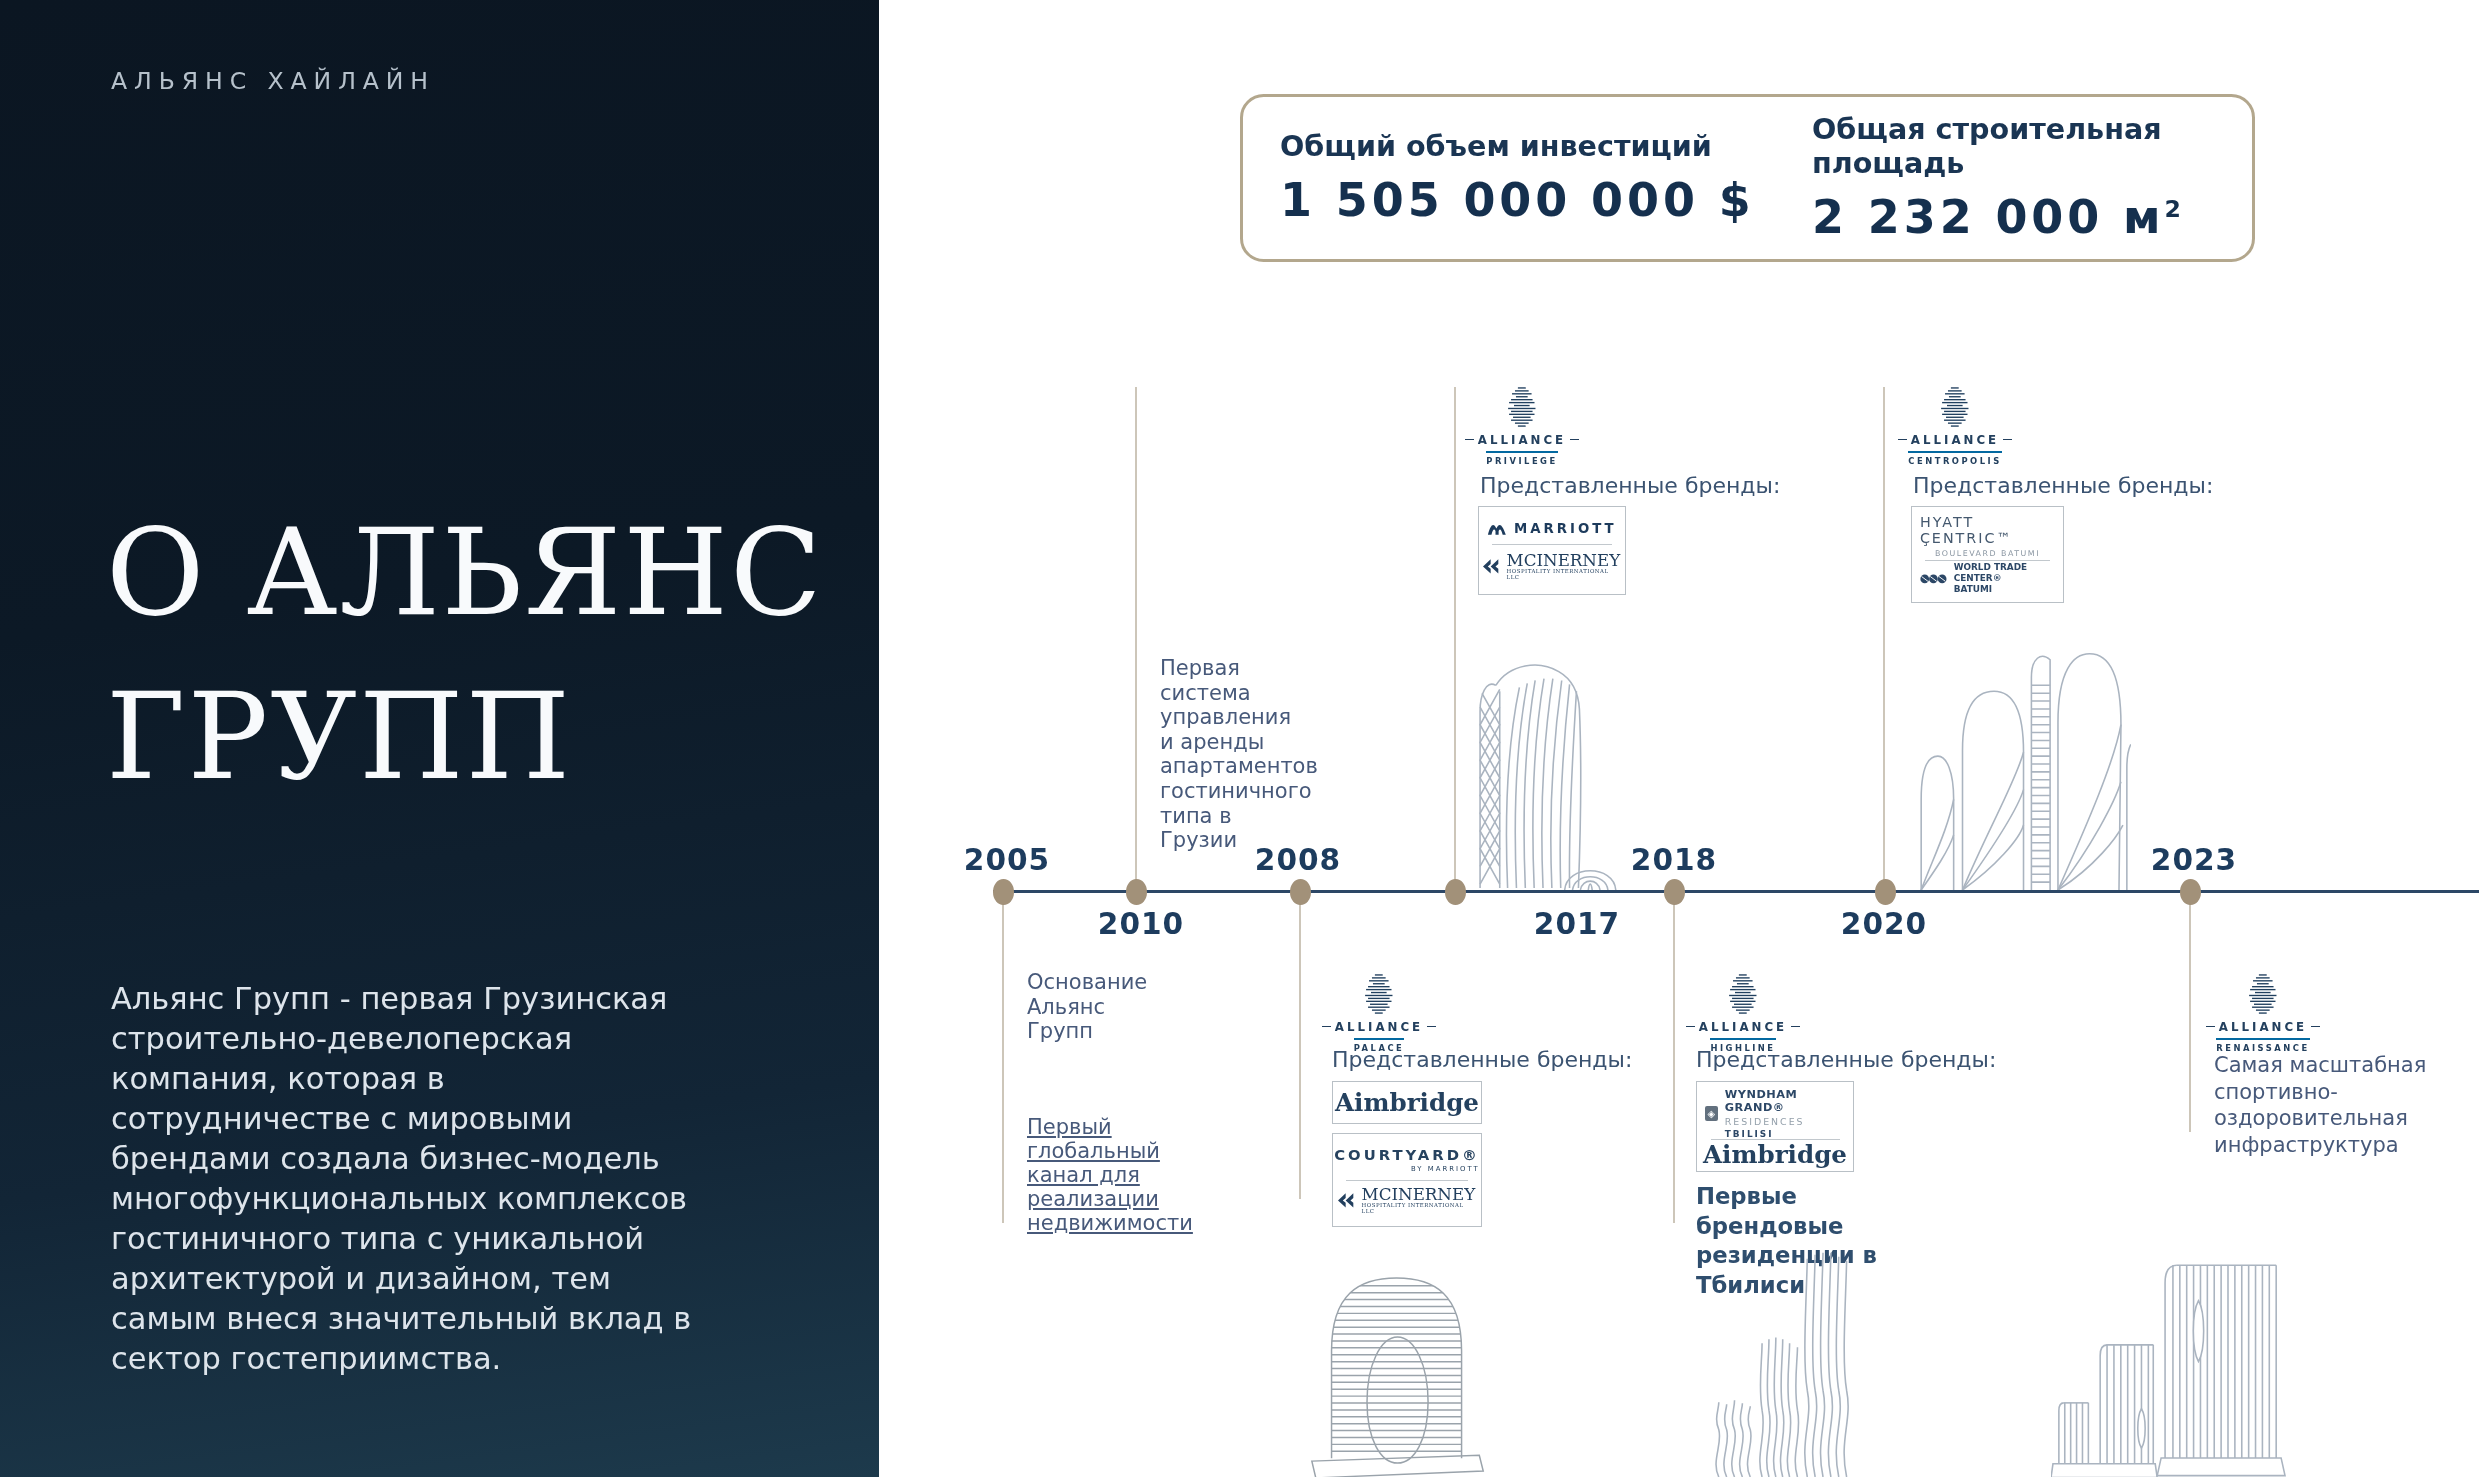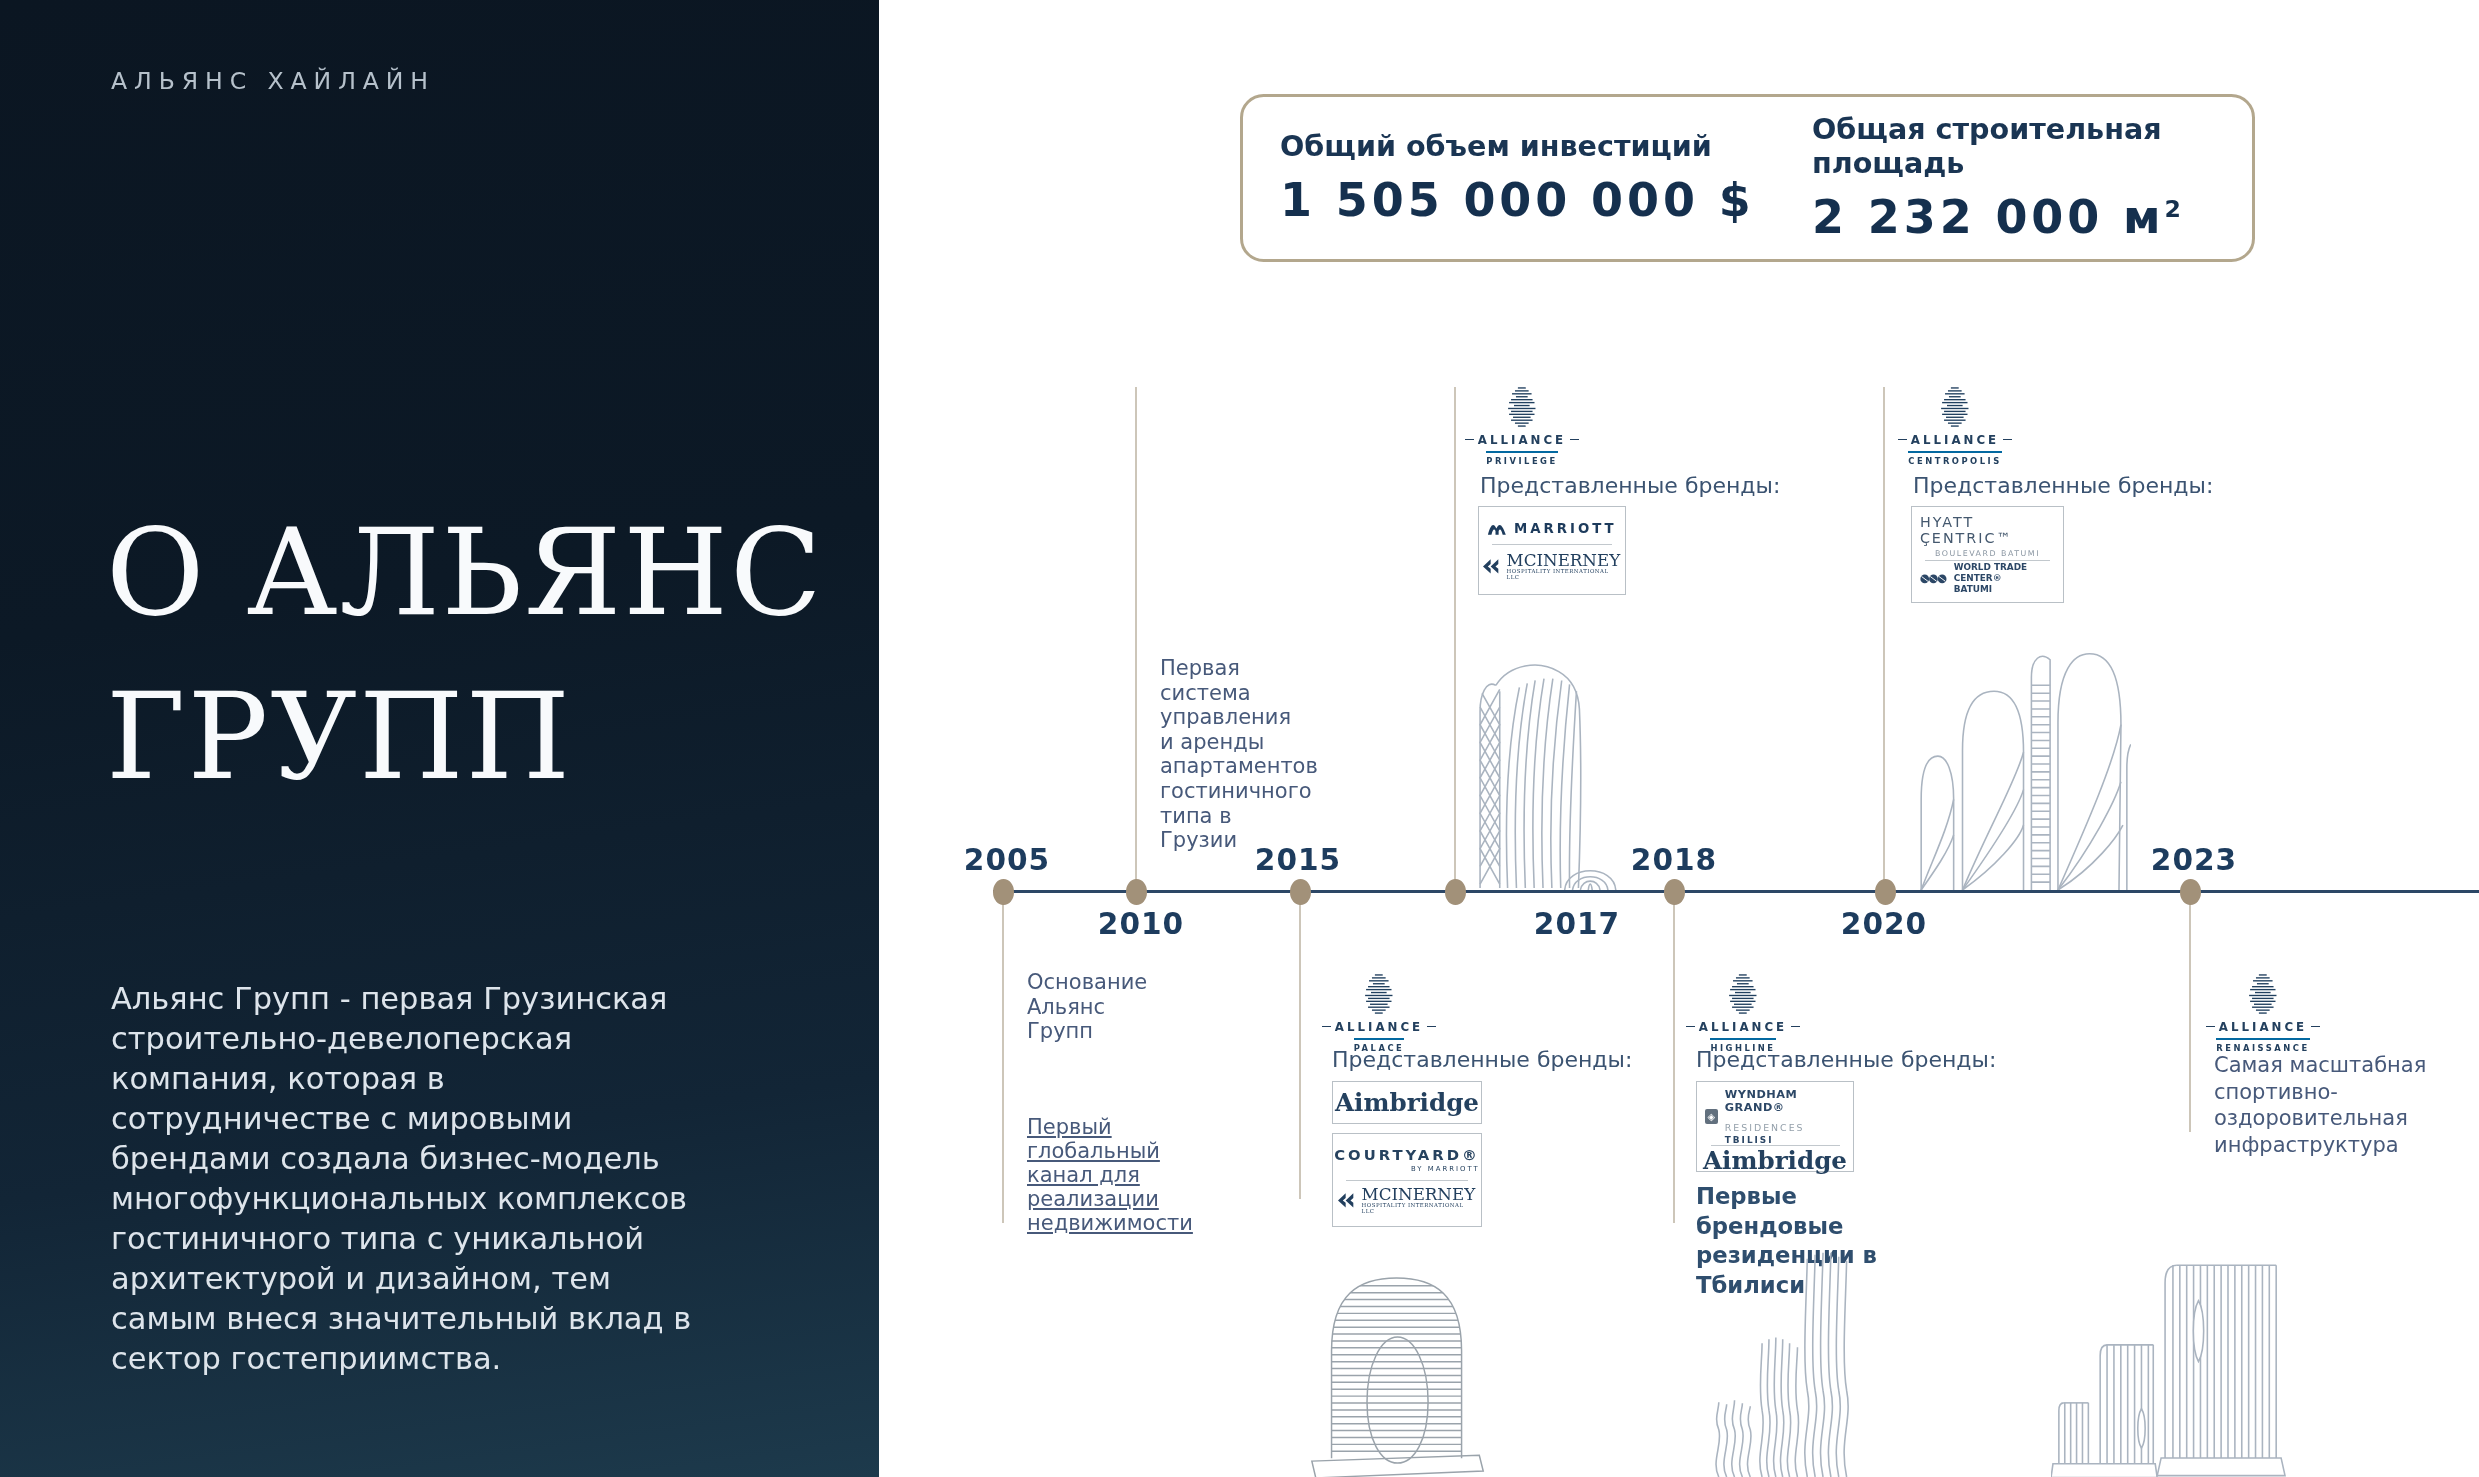--- a/index.html
+++ b/index.html
@@ -56,21 +56,21 @@
   .lg-marriott{font-size:13.3px;font-weight:bold;letter-spacing:3px;color:#1d3b5c;}
   .lg-mcinerney{font-family:"DejaVu Serif","Liberation Serif",serif;font-size:16.7px;color:#223f5e;line-height:14.8px;}
   .lg-mcinerney-sub{font-family:"DejaVu Serif","Liberation Serif",serif;font-size:5.4px;letter-spacing:0.5px;color:#223f5e;}
   .lg-aimbridge{font-family:"DejaVu Serif","Liberation Serif",serif;font-size:24.6px;font-weight:bold;color:#24415f;}
   .lg-courtyard{font-size:14.8px;font-weight:bold;letter-spacing:3px;color:#26425f;}
   .lg-courtyard-sub{font-size:6.9px;letter-spacing:2px;color:#26425f;align-self:flex-end;margin-top:2px;}
   .lg-hyatt{font-size:14.3px;letter-spacing:2px;color:#44586e;font-weight:500;}
   .lg-hyatt-sub{font-size:7.9px;letter-spacing:1.5px;color:#8b97a3;margin-top:3px;}
   .lg-wtc{font-size:8.9px;font-weight:bold;color:#2c4766;line-height:10.8px;}
   .lg-wyndham{font-size:11.3px;font-weight:bold;color:#2c4766;letter-spacing:0.5px;}
-  .lg-wyndham-l2{font-size:9.4px;letter-spacing:2px;color:#94a0ab;margin-top:8px;}
+  .lg-wyndham-l2{font-size:9.4px;letter-spacing:2px;color:#94a0ab;margin-top:2px;}
   .lg-wyndham-l3{font-size:8.9px;font-weight:bold;letter-spacing:2px;color:#2c4766;margin-top:2px;}
   .wg-diamond{width:14.8px;height:14.8px;background:#62707e;display:flex;align-items:center;justify-content:center;
               color:#fff;font-size:9.9px;border-radius:2px;}
 
   .building{position:absolute;z-index:0;}
   svg .bstroke{stroke:#aab4c0;fill:none;stroke-width:1.6;}
   svg .bstroke2{stroke:#9aa3ab;fill:none;stroke-width:1.5;}
 </style>
 </head>
 <body>
@@ -110,21 +110,21 @@
   <div class="tl-vline" style="left:1002px;top:903px;height:320px;"></div>
   <div class="tl-vline" style="left:1135px;top:387px;height:494px;"></div>
   <div class="tl-vline" style="left:1299px;top:903px;height:296px;"></div>
   <div class="tl-vline" style="left:1454px;top:387px;height:494px;"></div>
   <div class="tl-vline" style="left:1673px;top:903px;height:320px;"></div>
   <div class="tl-vline" style="left:1883px;top:387px;height:494px;"></div>
   <div class="tl-vline" style="left:2189px;top:903px;height:229px;"></div>
 
   <div class="tl-year above" style="left:1007px;">2005</div>
   <div class="tl-year below" style="left:1141px;">2010</div>
-  <div class="tl-year above" style="left:1298px;">2015</div>
+  <div class="tl-year above" style="left:1298px;">2008</div>
   <div class="tl-year below" style="left:1533px;margin-left:44px;">2017</div>
   <div class="tl-year above" style="left:1674px;">2018</div>
   <div class="tl-year below" style="left:1884px;">2020</div>
   <div class="tl-year above" style="left:2194px;">2023</div>
 
   <div class="tl-text" style="left:1160px;top:656px;width:148px;">Первая система управления и аренды апартаментов гостиничного типа в Грузии</div>
 
   <div class="alogo" style="left:1468px;top:386px;">
     <svg width="29.6" height="43" viewBox="0 0 30 44">
       <g stroke="#21405f" stroke-width="1.4">

